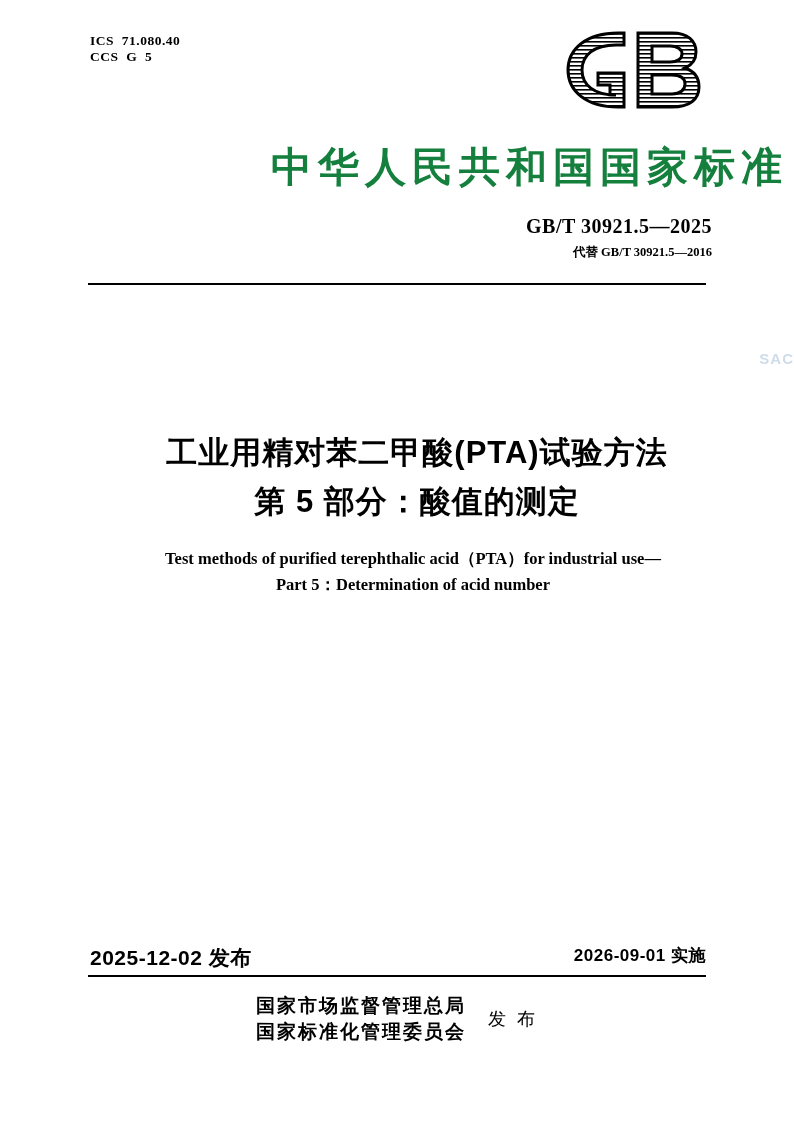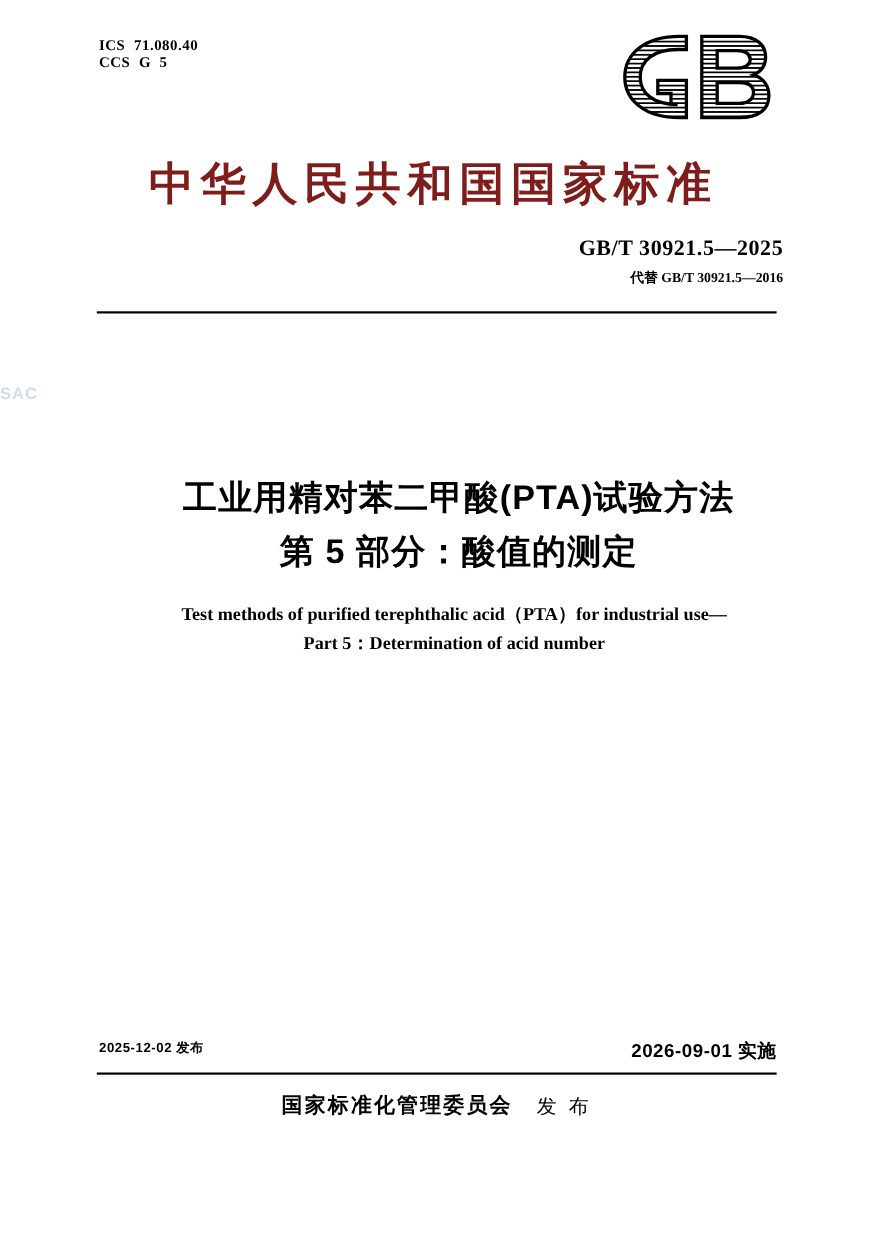--- a/index.html
+++ b/index.html
@@ -41,26 +41,26 @@
     top: 25px;
     width: 170px;
     height: 90px;
   }
 
   .national-title {
     position: absolute;
     left: 0;
     top: 140px;
     width: 788px;
-    text-align: center;
+    text-align: right;
     font-family: "Liberation Sans", sans-serif;
     font-size: 41px;
     font-weight: bold;
     letter-spacing: 6px;
-    color: #7f1d1d;
+    color: #15803d;
   }
 
   .std-number {
     position: absolute;
     right: 82px;
     top: 215px;
     font-family: "Liberation Serif", serif;
     font-size: 20px;
     font-weight: bold;
     letter-spacing: 0.5px;
@@ -89,21 +89,21 @@
     width: 618px;
     height: 2px;
     background: #000;
   }
 
   .watermark {
     position: absolute;
     left: 0;
     top: 350px;
     width: 794px;
-    text-align: left;
+    text-align: right;
     font-family: "Liberation Sans", sans-serif;
     font-size: 15px;
     font-weight: bold;
     color: #cfdcea;
     letter-spacing: 1px;
   }
 
   .title-cn {
     position: absolute;
     left: 0;
@@ -129,21 +129,21 @@
     font-weight: bold;
     line-height: 26px;
     padding-left: 16px;
   }
 
   .date-issue {
     position: absolute;
     left: 90px;
     top: 944px;
     font-family: "Liberation Sans", sans-serif;
-    font-size: 12px;
+    font-size: 21px;
     font-weight: bold;
     letter-spacing: 0.5px;
   }
   .date-impl {
     position: absolute;
     right: 88px;
     top: 944px;
     font-family: "Liberation Sans", sans-serif;
     font-size: 17px;
     font-weight: bold;
@@ -228,18 +228,19 @@
   </div>
 
   <div class="rule-bottom"></div>
 
   <div class="date-issue">2025-12-02 发布</div>
   <div class="date-impl">2026-09-01 实施</div>
 
   <div class="issuer-wrap">
     <div class="issuer-inner">
       <div class="issuer-lines">
+        <div>国家市场监督管理总局</div>
         <div>国家标准化管理委员会</div>
       </div><span class="issuer-publish">发 布</span>
     </div>
   </div>
 
 </div>
 
 </body></html>

